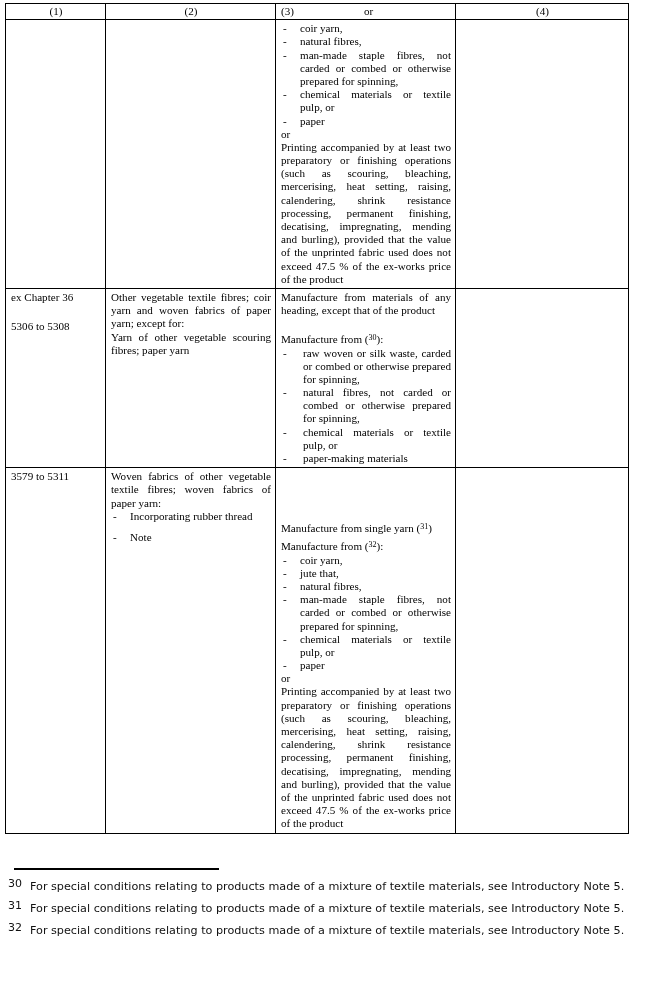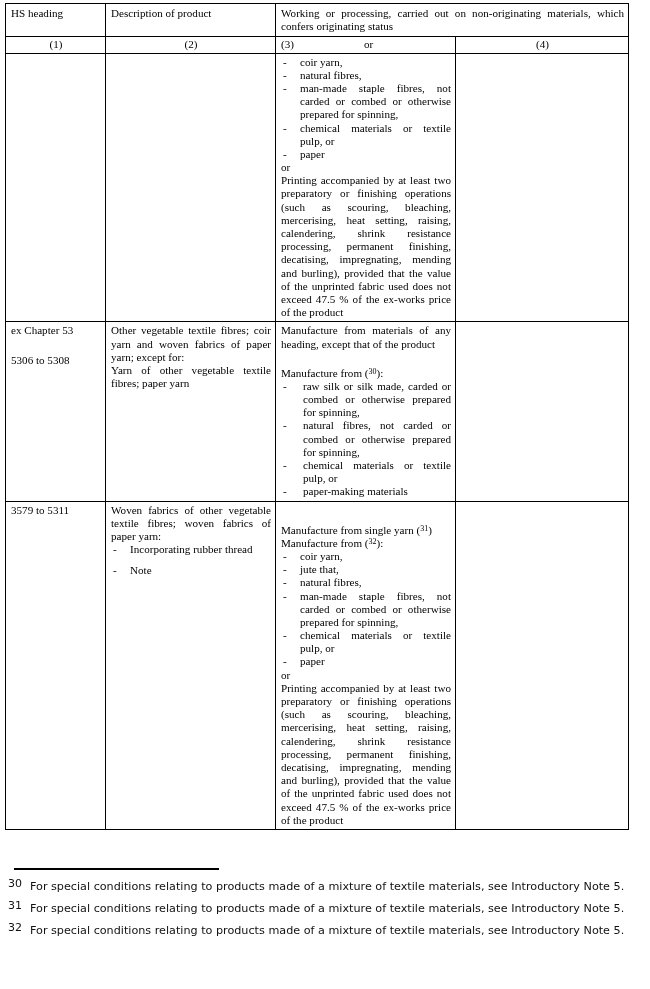--- a/index.html
+++ b/index.html
@@ -57,21 +57,21 @@
 
   
   p.j {
     margin: 0;
     text-align: justify;
     text-align-last: left;
     hyphens: none;
   }
   p.plain { margin: 0; text-align: left; }
   p.gap { margin-top: 16px; }
-  p.gap-sm { }
+  p.gap-sm { margin-top: 5px; }
 
   
   ul.dash {
     list-style: none;
     margin: 0;
     padding: 0;
   }
   ul.dash > li {
     position: relative;
     padding-left: 19px;
@@ -130,31 +130,20 @@
 
 <table class="doc-table">
   <colgroup>
     <col class="col1">
       <col class="col2">
       <col class="col3">
       <col class="col4">
   </colgroup>
   <tbody>
 
-    <tr class="hdr">
-      <td>
-        <p class="plain">HS heading</p>
-      </td>
-      <td>
-        <p class="plain">Description of product</p>
-      </td>
-      <td colspan="2">
-        <p class="j hdr-text">Working or processing, carried out on non-originating materials, which confers originating status</p>
-      </td>
-    </tr>
 
     <tr class="numrow">
       <td>(1)</td>
       <td>(2)</td>
       <td class="num3">
         <span>(3)</span>
         <span class="orword">or</span>
       </td>
       <td>(4)</td>
     </tr>
@@ -171,53 +160,53 @@
           <li><span class="dash-mark">-</span><span>paper</span></li>
         </ul>
         <p class="w-or">or</p>
         <p class="j">Printing accompanied by at least two preparatory or finishing operations (such as scouring, bleaching, mercerising, heat setting, raising, calendering, shrink resistance processing, permanent finishing, decatising, impregnating, mending and burling), provided that the value of the unprinted fabric used does not exceed 47.5 % of the ex-works price of the product</p>
       </td>
       <td>&nbsp;</td>
     </tr>
 
     <tr>
       <td>
-        <p class="plain">ex Chapter 53</p>
+        <p class="plain">ex Chapter 36</p>
         <p class="plain gap">5306 to 5308</p>
       </td>
       <td>
         <p class="j">Other vegetable textile fibres; coir yarn and woven fabrics of paper yarn; except for:</p>
-        <p class="j">Yarn of other vegetable textile fibres; paper yarn</p>
+        <p class="j">Yarn of other vegetable scouring fibres; paper yarn</p>
       </td>
       <td>
         <p class="j">Manufacture from materials of any heading, except that of the product</p>
         <p class="plain gap"><span>Manufacture from (</span><sup class="fn">30</sup><span>):</span></p>
         <ul class="dash wide">
-          <li><span class="dash-mark">-</span><span>raw silk or silk made, carded or combed or otherwise prepared for spinning,</span></li>
+          <li><span class="dash-mark">-</span><span>raw woven or silk waste, carded or combed or otherwise prepared for spinning,</span></li>
           <li><span class="dash-mark">-</span><span>natural fibres, not carded or combed or otherwise prepared for spinning,</span></li>
           <li><span class="dash-mark">-</span><span>chemical materials or textile pulp, or</span></li>
           <li><span class="dash-mark">-</span><span>paper-making materials</span></li>
         </ul>
       </td>
       <td>&nbsp;</td>
     </tr>
 
     <tr>
       <td>
         <p class="plain">3579 to 5311</p>
       </td>
       <td>
         <p class="j">Woven fabrics of other vegetable textile fibres; woven fabrics of paper yarn:</p>
         <ul class="dash tight">
           <li><span class="dash-mark">-</span><span>Incorporating rubber thread</span></li>
           <li style="margin-top:8px"><span class="dash-mark">-</span><span>Note</span></li>
         </ul>
       </td>
       <td>
-        <p class="plain" style="margin-top:20px"><span>Manufacture from single yarn (</span><sup class="fn">31</sup><span>)</span></p>
+        <p class="plain" style="margin-top:52px"><span>Manufacture from single yarn (</span><sup class="fn">31</sup><span>)</span></p>
         <p class="plain gap-sm"><span>Manufacture from (</span><sup class="fn">32</sup><span>):</span></p>
         <ul class="dash">
           <li><span class="dash-mark">-</span><span>coir yarn,</span></li>
           <li><span class="dash-mark">-</span><span>jute that,</span></li>
           <li><span class="dash-mark">-</span><span>natural fibres,</span></li>
           <li><span class="dash-mark">-</span><span>man-made staple fibres, not carded or combed or otherwise prepared for spinning,</span></li>
           <li><span class="dash-mark">-</span><span>chemical materials or textile pulp, or</span></li>
           <li><span class="dash-mark">-</span><span>paper</span></li>
         </ul>
         <p class="w-or">or</p>

